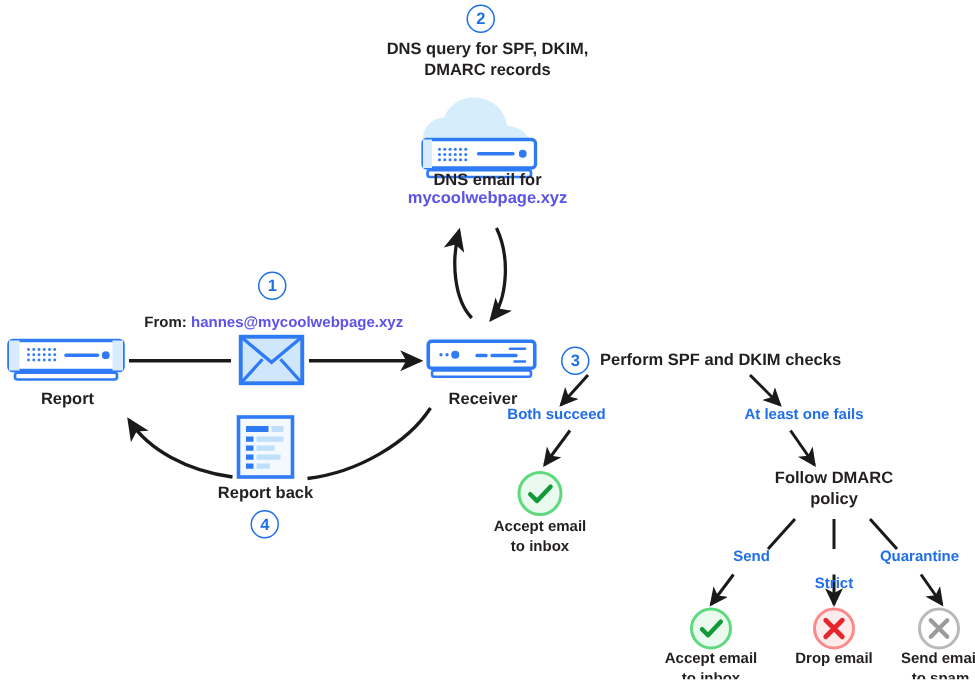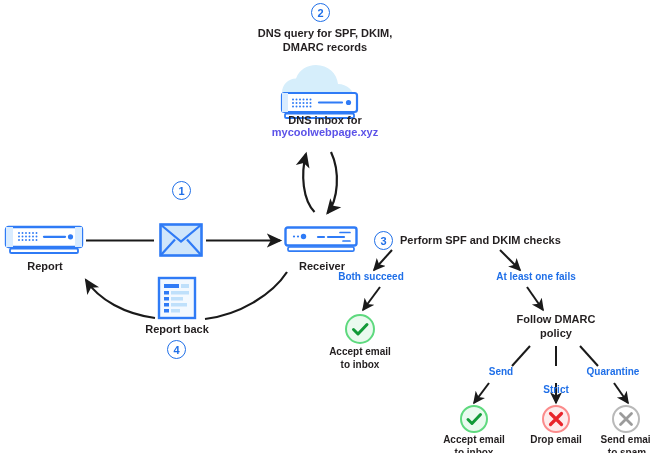--- a/index.html
+++ b/index.html
@@ -133,25 +133,28 @@
             <circle cx="35.5" cy="43.5" r="1"></circle>
           <circle cx="39" cy="43.5" r="1"></circle>
             <circle cx="42.5" cy="43.5" r="1"></circle>
         </g>
         <line x1="51" y1="39.5" x2="74" y2="39.5" stroke="#2f7bf6" stroke-width="2.2" stroke-linecap="round"></line>
         <circle cx="80.5" cy="39.5" r="2.6" fill="#2f7bf6"></circle>
       </g>
     </svg>
   </div>
 
-  <div class="abs txt s11 t-dark" style="left:255px; top:114px; width:140px;">DNS inbox for</div>
+  <div class="abs txt s11 t-dark" style="left:255px; top:114px; width:140px;">DNS email for</div>
   <div class="abs txt s11 t-violet" style="left:255px; top:126px; width:140px;">mycoolwebpage.xyz</div>
 
   <div class="abs stepnum" style="left:172px; top:181px;">1</div>
 
+  <div class="abs" style="left:85px; top:205px; width:195px; text-align:center;">
+    <span class="txt s10 t-dark" style="display:inline;">From: </span><span class="txt s10 t-violet" style="display:inline;">hannes@mycoolwebpage.xyz</span>
+  </div>
 
   <div class="abs" style="left:4px; top:225px; width:82px; height:32px;">
     <svg viewBox="0 0 82 32" width="82" height="32">
       <rect x="2" y="2" width="76" height="20" rx="2.5" fill="#ffffff" stroke="#2f7bf6" stroke-width="2.4"></rect>
       <rect x="2" y="2" width="7" height="20" fill="#d9ecff"></rect>
       <rect x="71" y="2" width="7" height="20" fill="#d9ecff"></rect>
       <rect x="6" y="23.5" width="68" height="4.5" rx="1.6" fill="#ffffff" stroke="#2f7bf6" stroke-width="1.8"></rect>
       <g fill="#2f7bf6">
         <circle cx="15" cy="8" r="0.95"></circle>
           <circle cx="18.5" cy="8" r="0.95"></circle>

